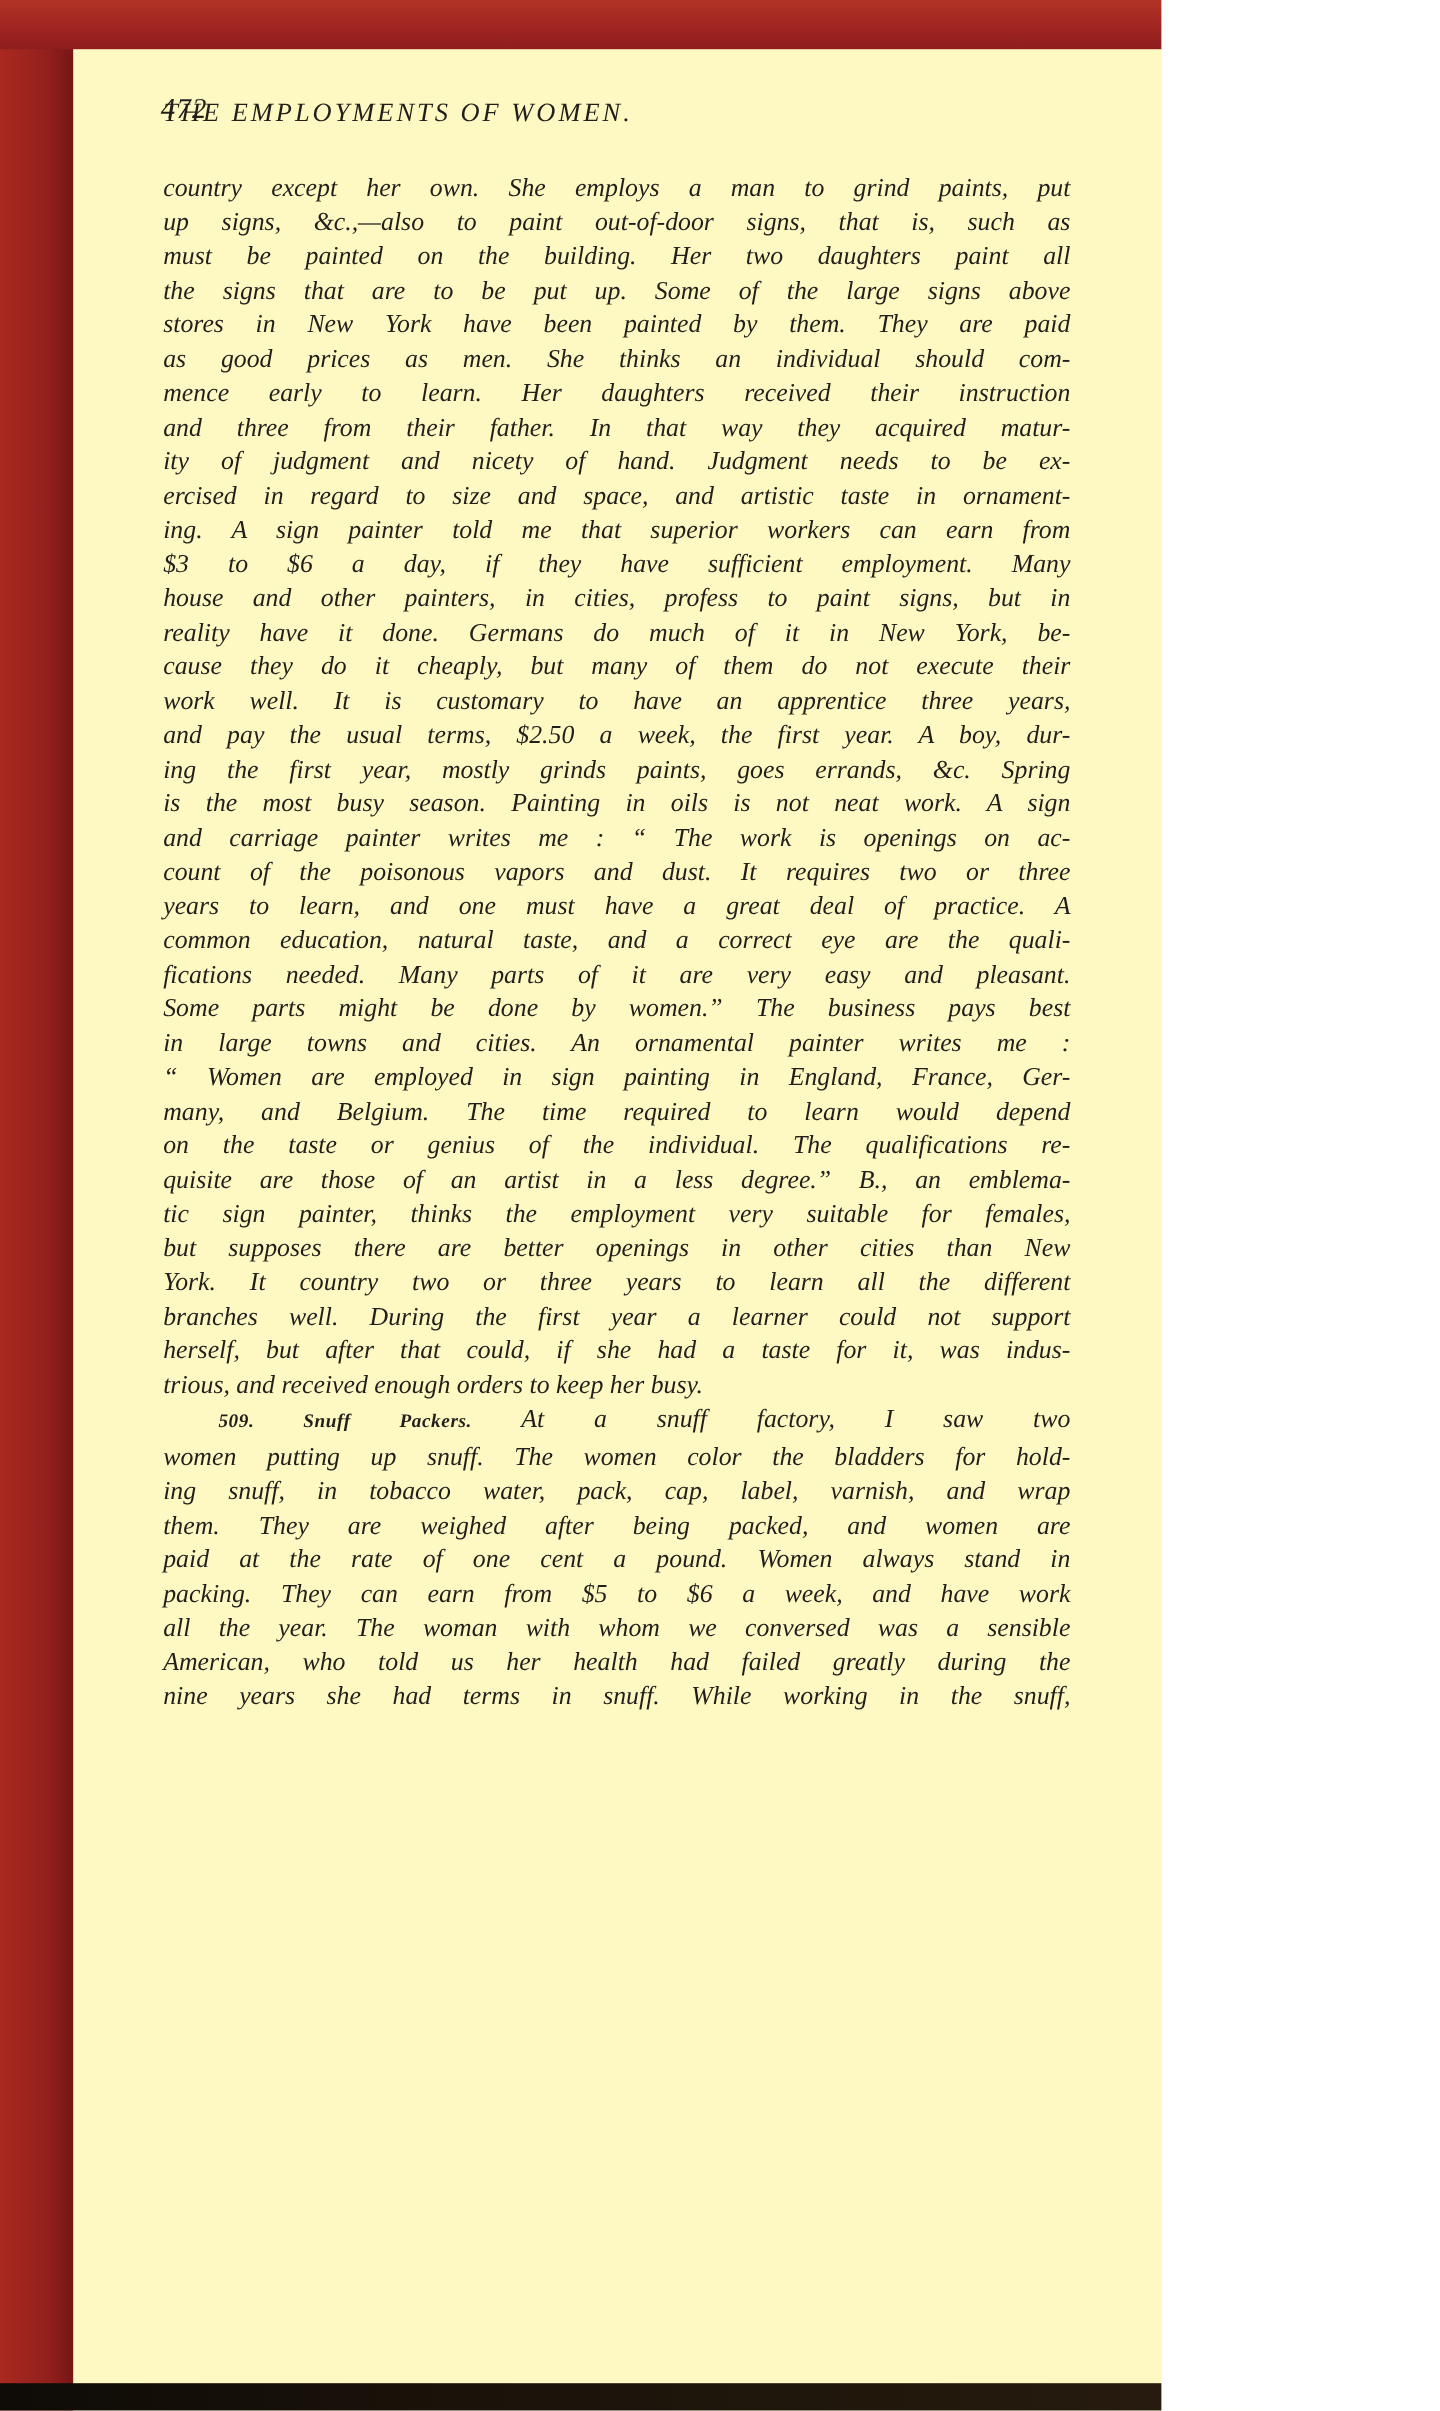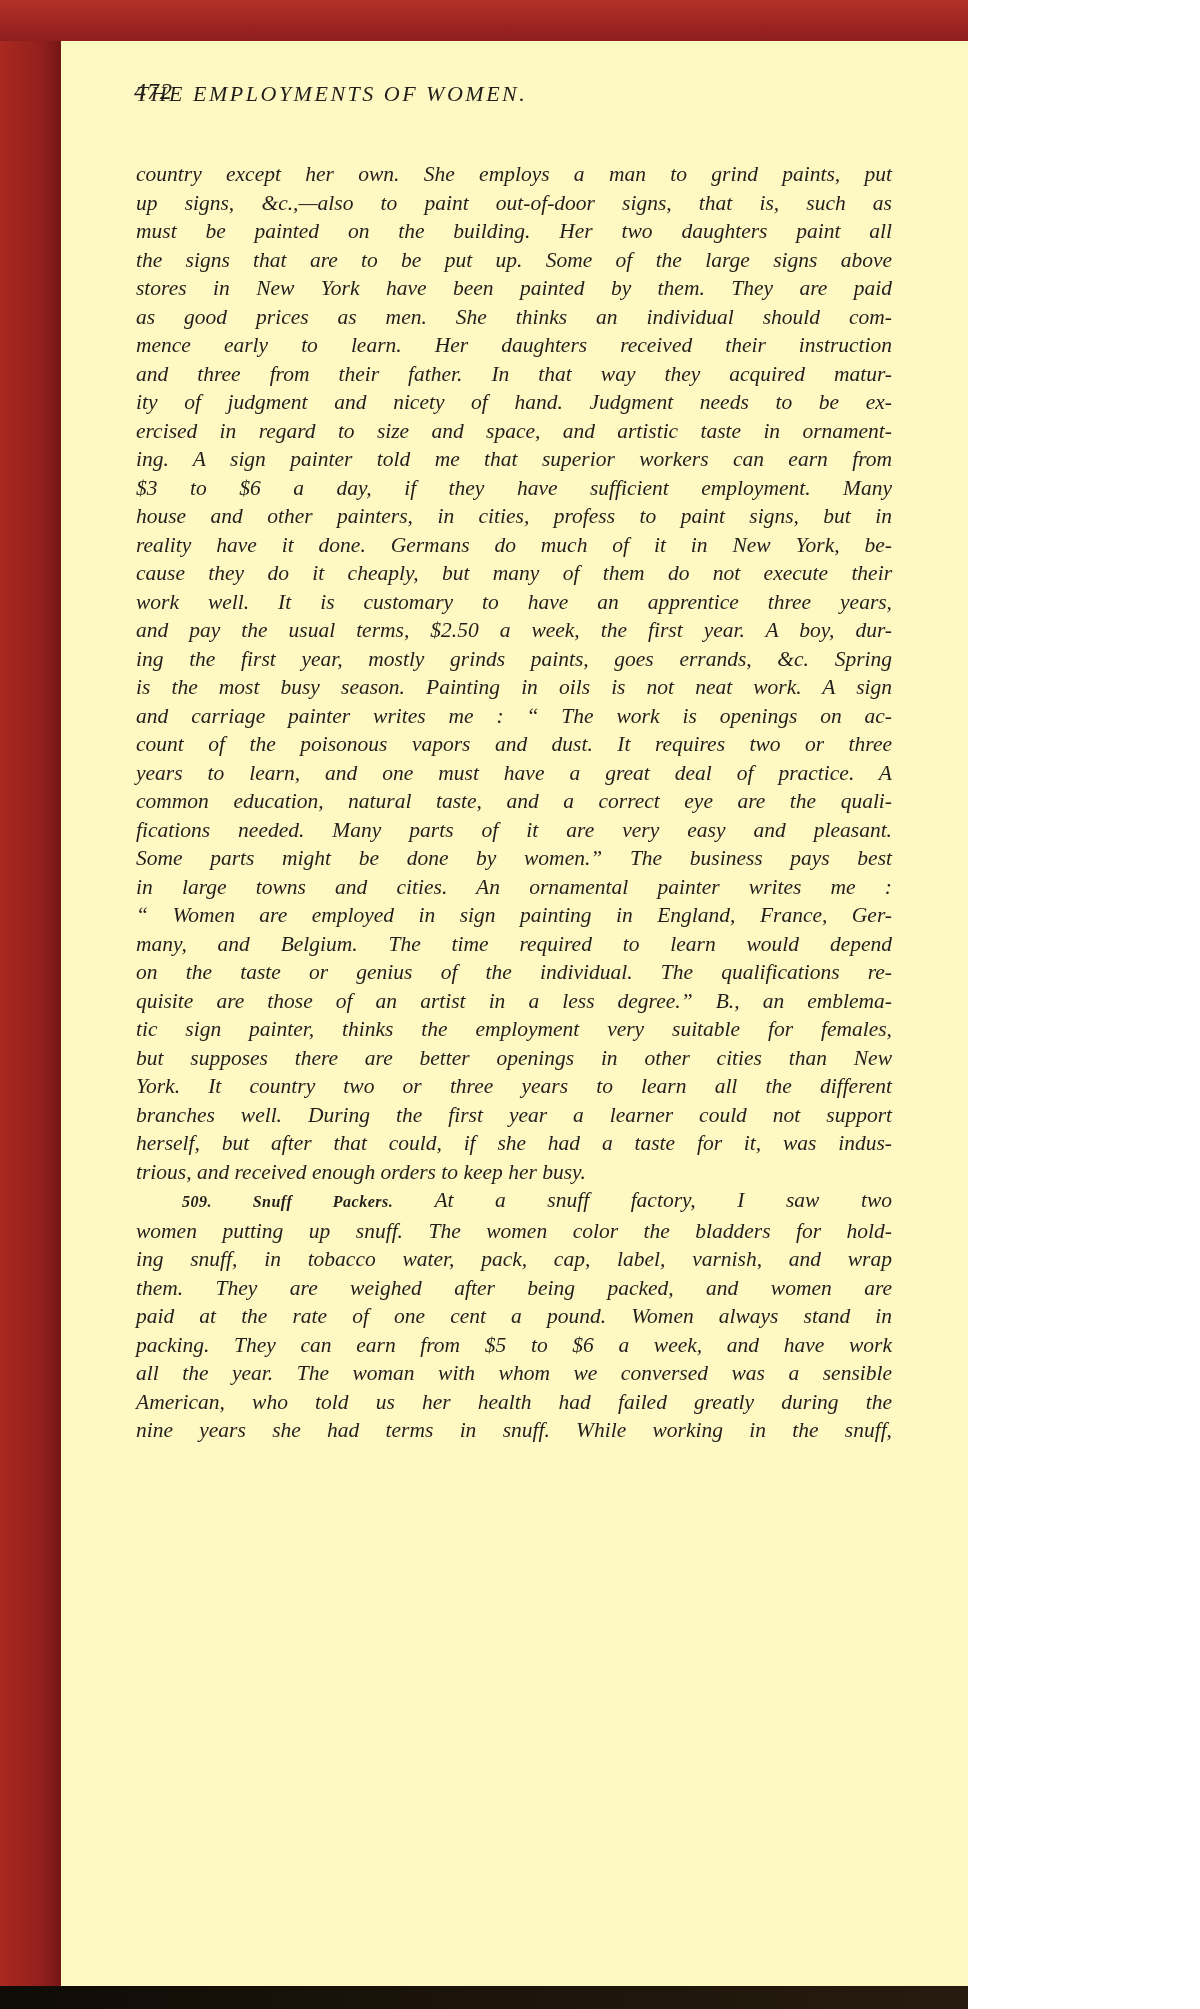--- a/index.html
+++ b/index.html
@@ -50,21 +50,21 @@
     font-size: 24px; letter-spacing: 1px;
   }
   .runtitle {
     display: block;
     font-size: 22px;
     letter-spacing: 2.5px;
     padding-top: 3px;
   }
 
   .bodytext {
-    margin-top: 52px;
+    margin-top: 34px;
     font-size: 21.5px;
     line-height: 28.5px;
   }
   .line {
     text-align: justify;
     text-align-last: justify;
   }
   .line.short-last { text-align-last: left; }
   .heading-line { padding-left: 46px; }
   .section-heading {

